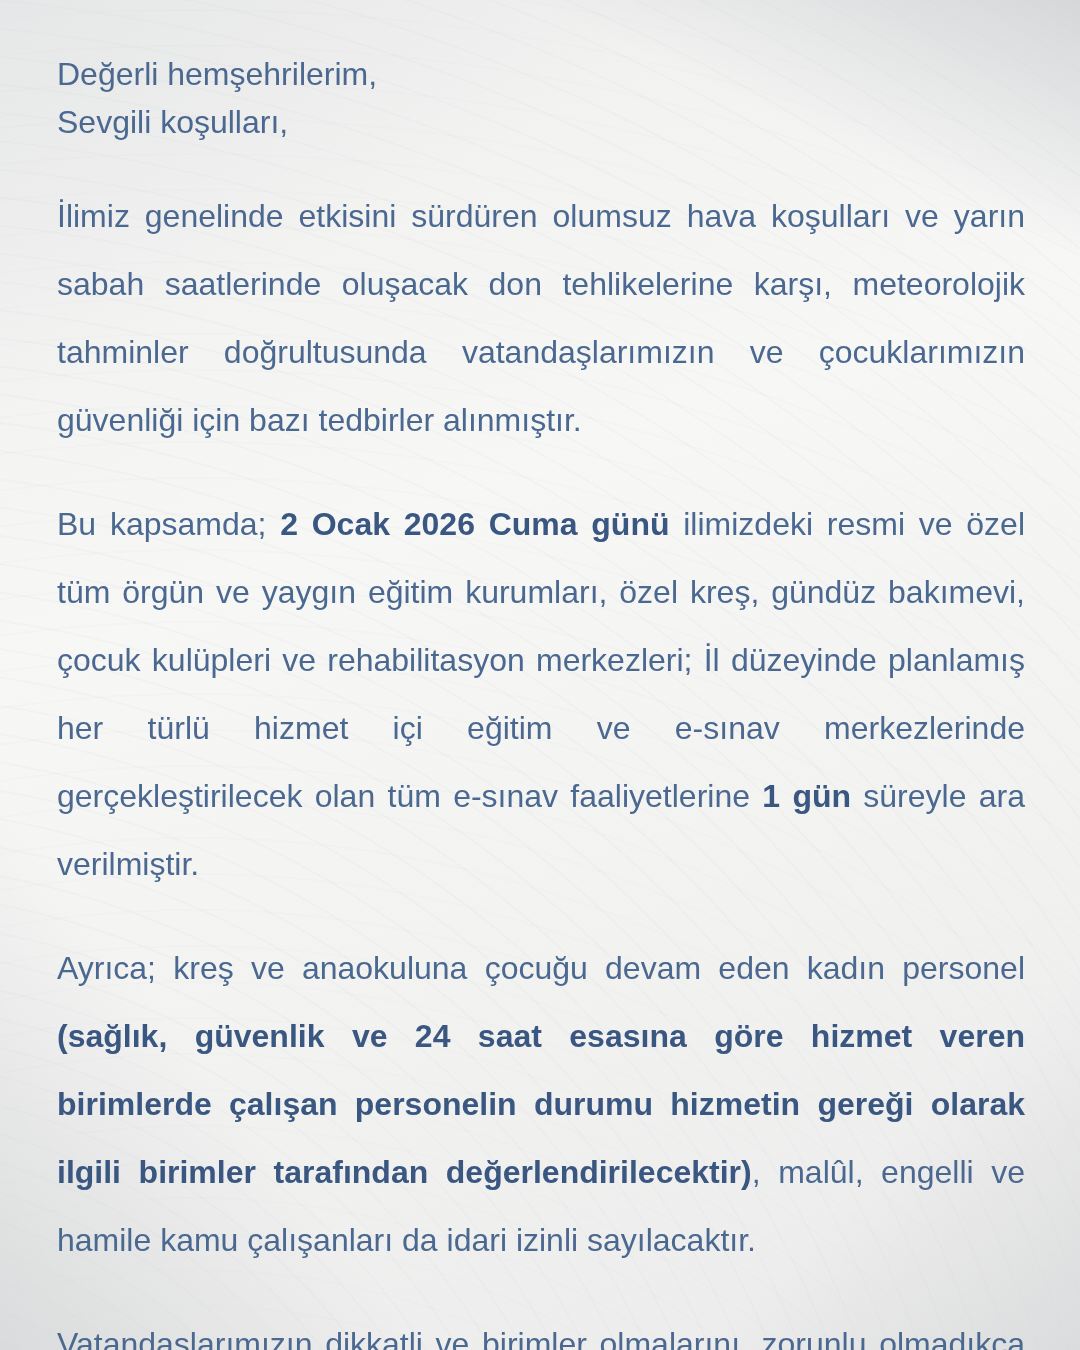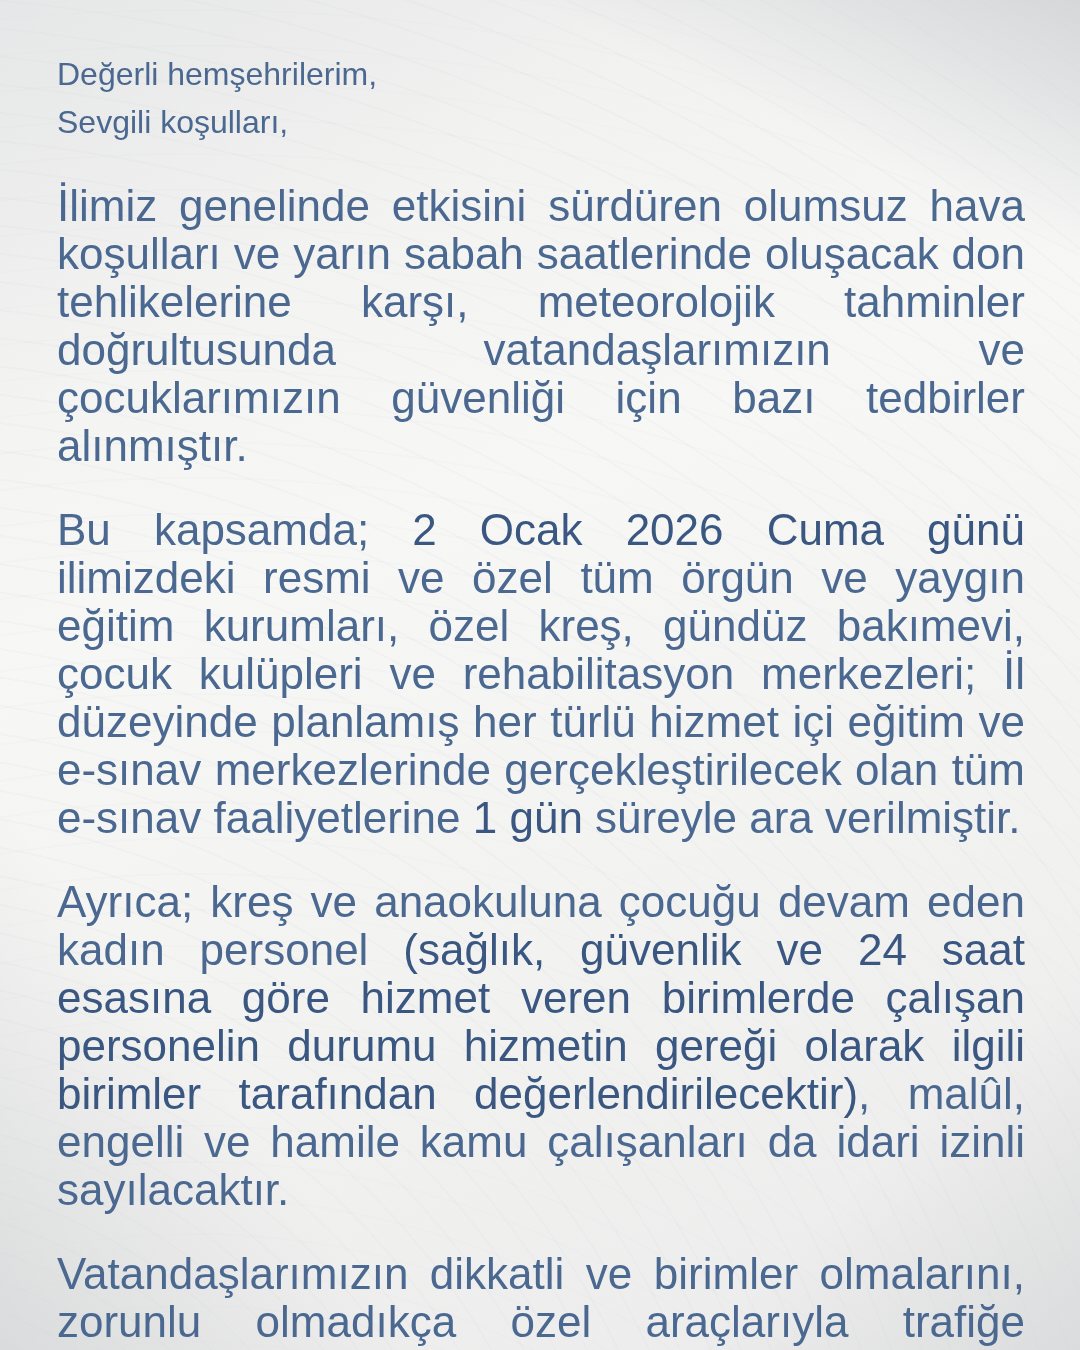--- a/index.html
+++ b/index.html
@@ -45,27 +45,27 @@
     padding:50px 55px 4px 57px;
     box-sizing:border-box;
   }
   .greeting{
     margin:0 0 36px 0;
     font-size:32px;line-height:48px;
     color:var(--text-regular);
   }
   .para{
     margin:0 0 36px 0;
-    font-size:44px;line-height:48px;
+    font-size:32px;line-height:68px;
     color:var(--text-regular);
     text-align:justify;
     text-justify:inter-word;
   }
   .seg{font-weight:normal;}
-  .seg.bold{font-weight:normal;color:var(--text-bold);}
+  .seg.bold{font-weight:bold;color:var(--text-bold);}
   .signature{
     margin-top:8px;
     text-align:center;
   }
   .sig-name{
     font-size:30px;font-weight:bold;letter-spacing:.5px;
     color:var(--sig-name);
   }
   .sig-script{
     font-family:"DejaVu Serif", serif;

